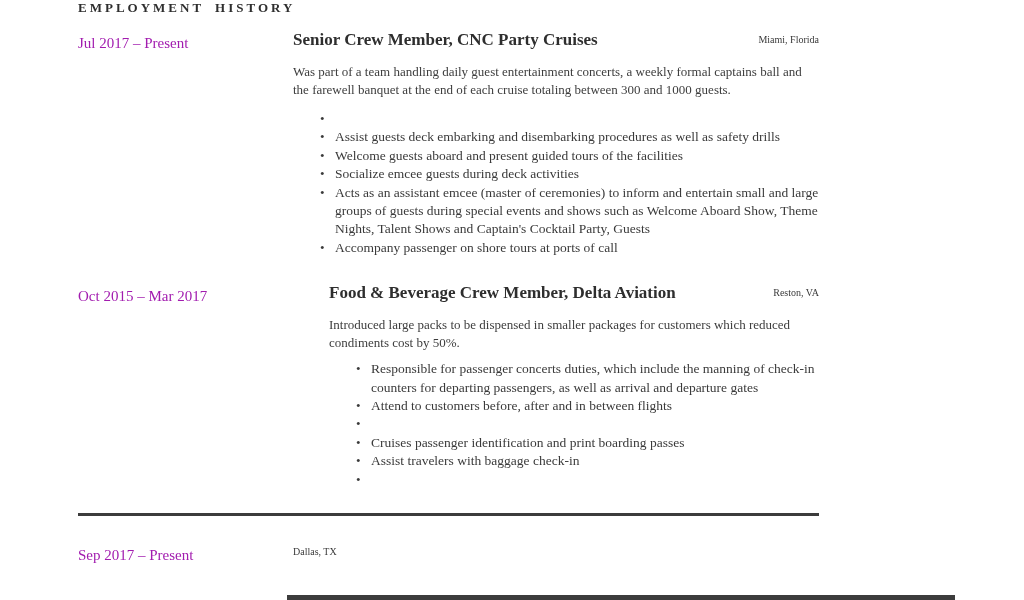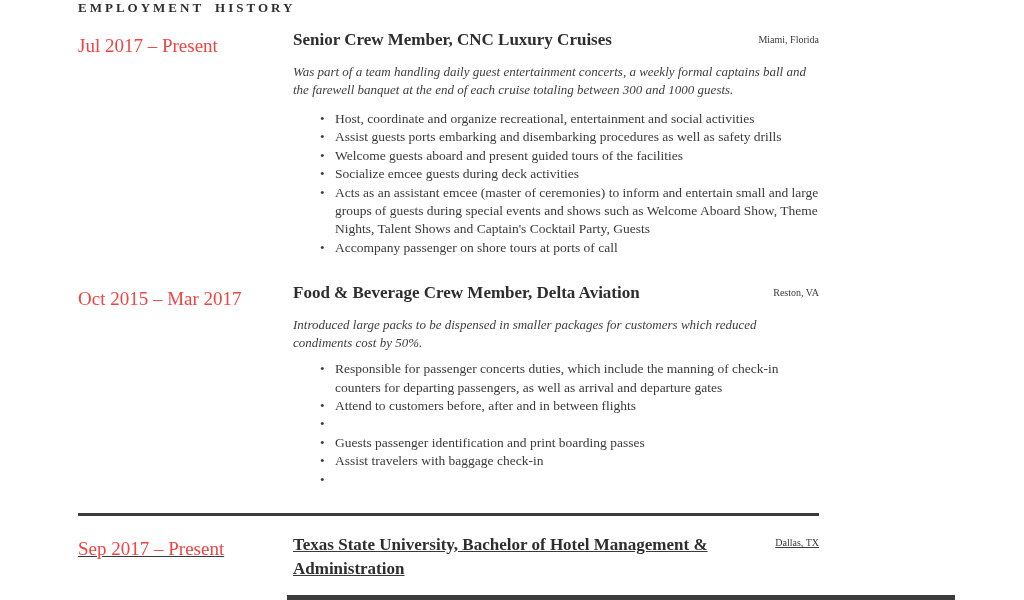--- a/index.html
+++ b/index.html
@@ -21,23 +21,23 @@
     letter-spacing: 3px;
     word-spacing: 5px;
     color: #2e2e2e;
     line-height: 13px;
   }
   .entry {
     display: grid;
     grid-template-columns: 215px 1fr;
   }
   .entry-date {
-    font-size: 19px;
+    font-size: 15px;
     padding-top: 5px;
-    color: #ef4444;
+    color: #a21caf;
     white-space: nowrap;
   }
   .entry-main { min-width: 0; }
   .entry-head {
     display: flex;
     justify-content: space-between;
     align-items: flex-start;
   }
   .entry-title {
     font-size: 17px;
@@ -47,82 +47,80 @@
     max-width: 480px;
   }
   .edu .entry-title { line-height: 24px; }
   .entry-location {
     font-size: 10px;
     padding-top: 4px;
     white-space: nowrap;
     color: #3a3a3a;
   }
   .entry-summary {
-    font-style: italic;
     font-size: 13px;
     line-height: 18px;
     margin-top: 13px;
     max-width: 648px;
     color: #3d3d3d;
   }
   .entry-bullets {
     list-style: none;
     margin-top: 11px;
     font-size: 13.5px;
     line-height: 18.4px;
   }
   .entry-bullets li { display: flex; }
   .bullet-marker {
     flex: 0 0 15px;
     margin-left: 27px;
     font-size: 13px;
   }
-  .job-2 { margin-top: 26px; }
+  .job-2 { margin-top: 26px; gap: 36px; }
   .job-2 .entry-bullets { margin-top: 8px; }
   .job-1 { margin-top: 16px; }
   .section-rule {
     height: 3px;
     background: #3c3c3c;
     border: none;
     margin-top: 24px;
   }
   .education-title { margin-top: 12px; }
-  .edu-entry { margin-top: 17px; text-decoration: underline; }
+  .edu-entry { margin-top: 26px; }
   .bottom-rule {
     position: absolute;
     left: 287px;
     width: 668px;
     top: 595px;
     height: 5px;
     background: #3c3c3c;
   }
 </style>
 </head>
 <body>
 
 <div class="page">
 
   <h2 class="section-title">EMPLOYMENT HISTORY</h2>
 
   <div class="entry job-1">
     <div class="entry-date">Jul 2017 – Present</div>
     <div class="entry-main">
       <div class="entry-head">
-        <div class="entry-title">Senior Crew Member, CNC Luxury Cruises</div>
+        <div class="entry-title">Senior Crew Member, CNC Party Cruises</div>
         <div class="entry-location">Miami, Florida</div>
       </div>
       <div class="entry-summary">Was part of a team handling daily guest entertainment concerts, a weekly formal captains ball and the farewell banquet at the end of each cruise totaling between 300 and 1000 guests.</div>
       <ul class="entry-bullets">
         <li>
           <span class="bullet-marker">•</span>
-          <span>Host, coordinate and organize recreational, entertainment and social activities</span>
         </li>
         <li>
           <span class="bullet-marker">•</span>
-          <span>Assist guests ports embarking and disembarking procedures as well as safety drills</span>
+          <span>Assist guests deck embarking and disembarking procedures as well as safety drills</span>
         </li>
         <li>
           <span class="bullet-marker">•</span>
           <span>Welcome guests aboard and present guided tours of the facilities</span>
         </li>
         <li>
           <span class="bullet-marker">•</span>
           <span>Socialize emcee guests during deck activities</span>
         </li>
         <li>
@@ -152,41 +150,40 @@
         </li>
         <li>
           <span class="bullet-marker">•</span>
           <span>Attend to customers before, after and in between flights</span>
         </li>
         <li>
           <span class="bullet-marker">•</span>
         </li>
         <li>
           <span class="bullet-marker">•</span>
-          <span>Guests passenger identification and print boarding passes</span>
+          <span>Cruises passenger identification and print boarding passes</span>
         </li>
         <li>
           <span class="bullet-marker">•</span>
           <span>Assist travelers with baggage check-in</span>
         </li>
         <li>
           <span class="bullet-marker">•</span>
         </li>
       </ul>
     </div>
   </div>
 
   <div class="section-rule"></div>
 
 
   <div class="entry edu edu-entry">
     <div class="entry-date">Sep 2017 – Present</div>
     <div class="entry-main">
       <div class="entry-head">
-        <div class="entry-title">Texas State University, Bachelor of Hotel Management &amp; Administration</div>
         <div class="entry-location">Dallas, TX</div>
       </div>
     </div>
   </div>
 
   <div class="bottom-rule"></div>
 
 </div>
 
 </body></html>

